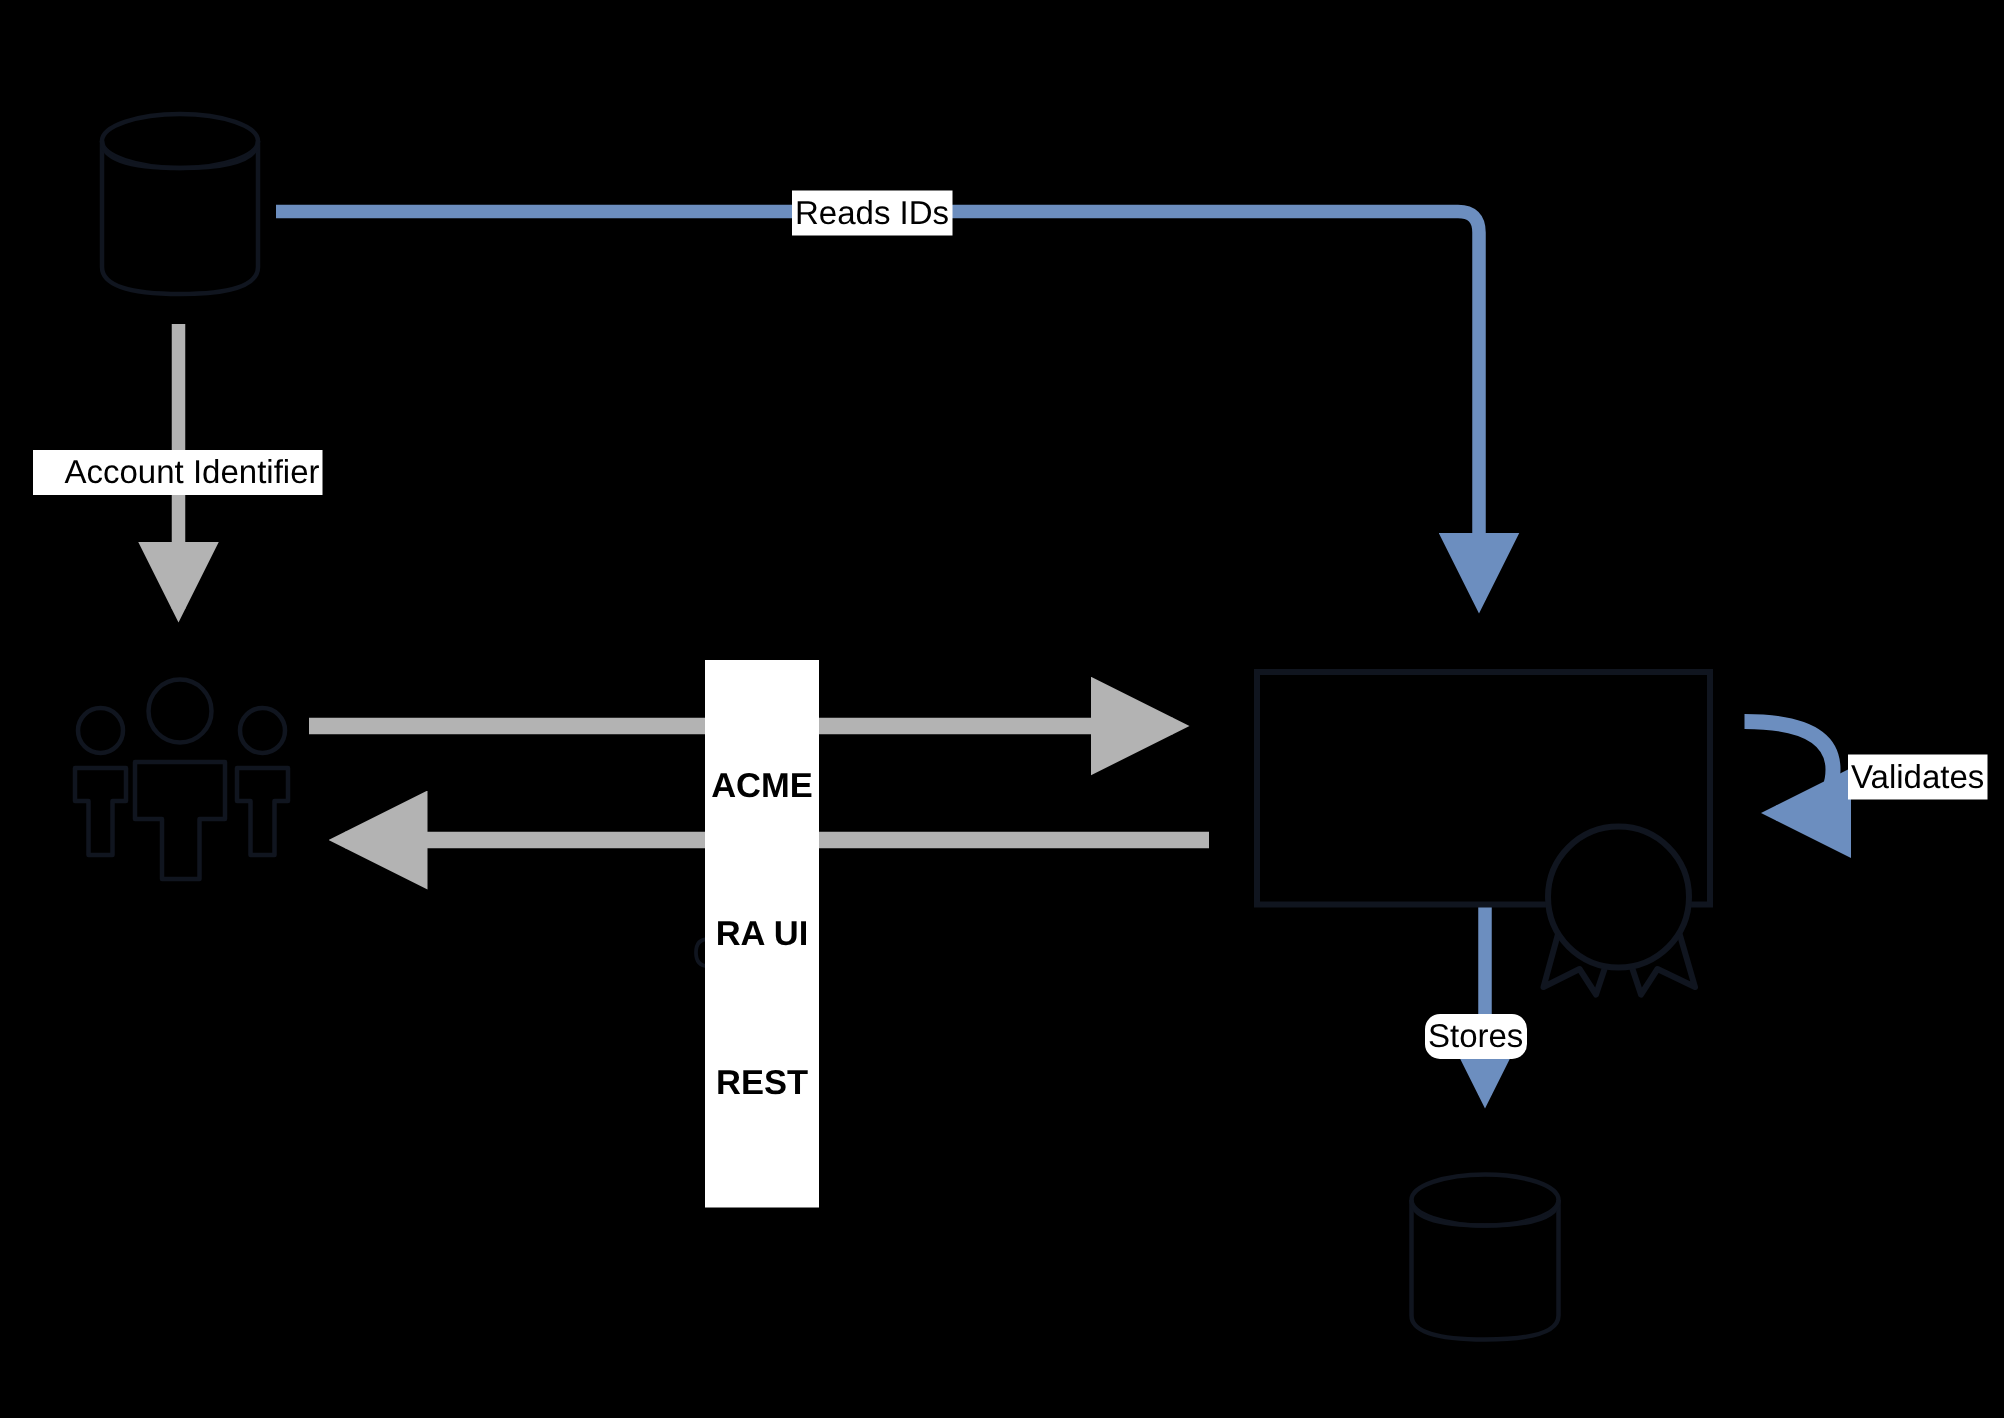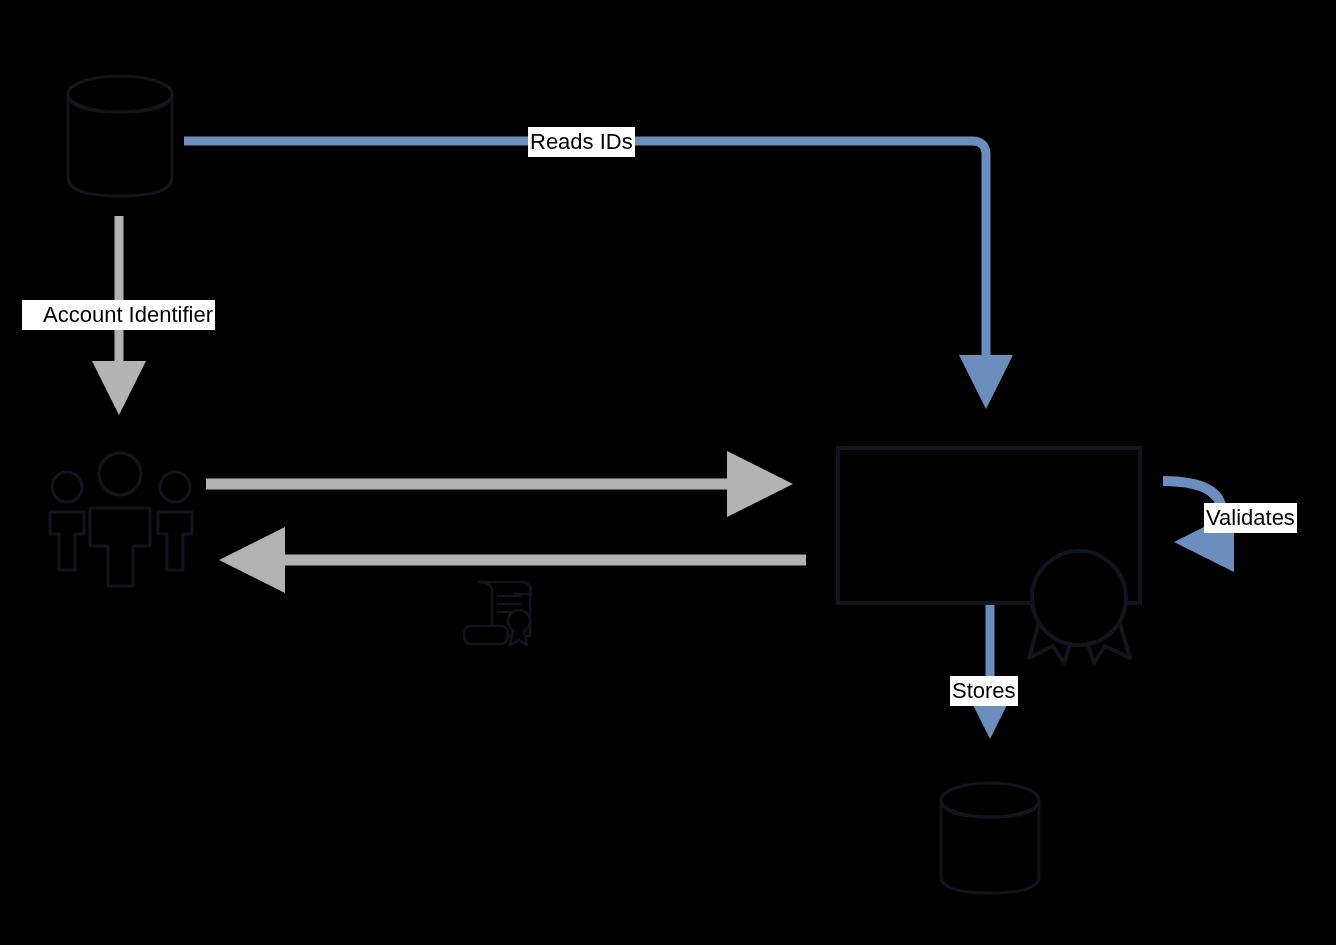--- a/index.html
+++ b/index.html
@@ -53,26 +53,27 @@
     left: 22px;
     top: 300px;
     padding-left: 21px;
   }
   #label-acme-ra-ui-rest {
     left: 470px;
     top: 440px;
     width: 72px;
   }
   #label-validates {
-    left: 1204px;
+    left: 1232px;
     top: 503px;
   }
   #label-stores {
     left: 950px;
     top: 676px;
+    border-radius: 10px;
   }
 </style>
 </head>
 <body>
 
 <div id="diagram-root">
 
   <svg id="diagram-svg" viewBox="0 0 1336 945" xmlns="http://www.w3.org/2000/svg">
 
     <defs>
@@ -162,18 +163,23 @@
         <path d="M 941 800 Q 941 817 990 817 Q 1039 817 1039 800" fill="none" stroke="#10151F" stroke-width="3"></path>
       </g>
     </g>
 
   </svg>
 
   <div class="edge-label" id="label-reads-ids">Reads IDs</div>
 
   <div class="edge-label" id="label-account-identifier">Account Identifier</div>
 
+  <div class="edge-label bold" id="label-acme-ra-ui-rest">
+    <div>ACME</div>
+    <div>RA UI</div>
+    <div>REST</div>
+  </div>
 
   <div class="edge-label" id="label-validates">Validates</div>
 
   <div class="edge-label" id="label-stores">Stores</div>
 
 </div>
 
 </body></html>

